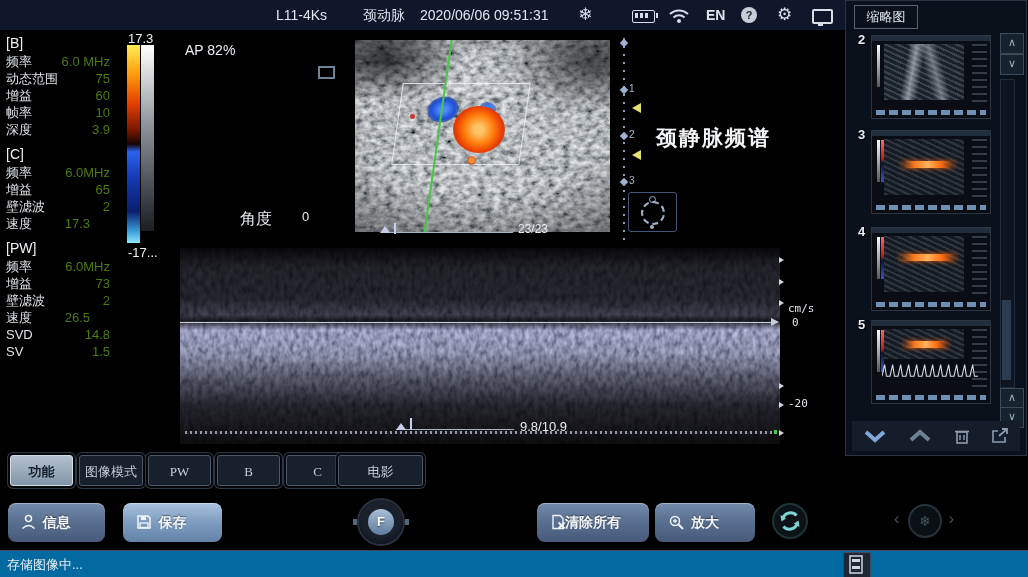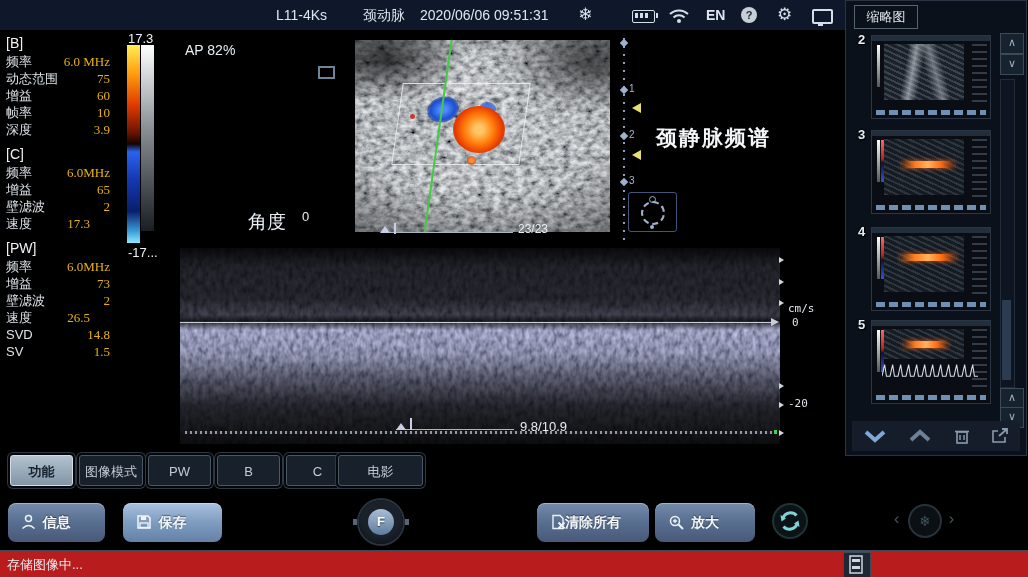--- a/index.html
+++ b/index.html
@@ -17,21 +17,21 @@
     background:repeating-linear-gradient(90deg,#d6dee8 0 3px,transparent 3px 5px);}
   .helpbtn{position:absolute;left:741px;top:7px;width:16px;height:16px;border-radius:50%;background:#c7ced6;
     color:#1c2530;font-size:11px;font-weight:bold;text-align:center;line-height:16px;}
   .monitor{position:absolute;left:812px;top:9px;width:17px;height:11px;border:2px solid #d6dee8;border-radius:2px;}
   .monitor:after{content:"";position:absolute;left:4px;bottom:-4px;width:5px;height:2px;background:#d6dee8;}
 
   
   #params{position:absolute;left:6px;top:33px;width:104px;}
   .sect-title{font-size:14px;color:#eef2f6;height:20px;line-height:20px;}
   .prow{display:flex;justify-content:space-between;height:17px;line-height:17px;font-size:13px;color:#dde2e8;}
-  .prow .v{color:#eab308;font-family:Liberation Serif, serif;}
+  .prow .v{color:#4d7c0f;}
   .prow .v.mid{padding-right:20px;}
   .sect{margin-bottom:6px;}
 
   
   #cbar-wrap{position:absolute;left:127px;top:45px;width:28px;height:198px;}
   #cbar-color{position:absolute;left:0;top:0;width:13px;height:100%;
     background:linear-gradient(180deg,#ffee55 0%,#ffa010 14%,#e23c00 30%,#6e1402 44%,#140400 50%,
       #2a62f0 54%,#1438b0 68%,#0a1e6e 84%,#3a9cd8 94%,#8ceaff 100%);}
   #cbar-gray{position:absolute;left:14px;top:0;width:13px;height:94%;
     background:linear-gradient(180deg,#ffffff 0%,#8a8f96 45%,#1a1d22 100%);}
@@ -135,21 +135,21 @@
   .t-btnrow{position:absolute;left:4px;right:4px;bottom:3px;height:5px;
     background:repeating-linear-gradient(90deg,#6f8fb4 0 9px,transparent 9px 13px);}
   #vscroll{position:absolute;left:154px;top:78px;width:13px;height:307px;background:#0e1520;border:1px solid #212d3c;}
   #vscroll .vthumb{position:absolute;left:1px;top:220px;width:9px;height:80px;background:#2c3c50;}
   #panel-toolbar{position:absolute;left:6px;top:420px;width:168px;height:30px;background:#141d29;
     display:flex;align-items:center;justify-content:space-around;}
 
   
   .tab{position:absolute;top:455px;height:31px;background:#18202c;border:1px solid #4a5766;border-radius:3px;
     box-shadow:0 0 0 2px #05070a,0 0 0 3px #2e3845;color:#c3ccd6;font-size:13px;text-align:center;line-height:31px;
-    box-sizing:border-box;}
+    box-sizing:border-box;font-family:Liberation Serif, serif;}
   .tab.active{background:linear-gradient(#b3c1ce,#8195a8);color:#15202c;font-weight:bold;border-color:#d2dce6;}
 
   
   .btn{position:absolute;top:503px;height:39px;border-radius:8px;
     background:linear-gradient(180deg,#748cab 0%,#5a7191 45%,#48597a 100%);
     box-shadow:inset 0 1px 0 rgba(255,255,255,.35),0 2px 3px rgba(0,0,0,.7);
     color:#f2f6fa;font-size:14px;font-weight:bold;text-align:center;line-height:39px;
     text-shadow:0 -1px 1px rgba(0,0,0,.5);box-sizing:border-box;}
   .btn.light{background:linear-gradient(180deg,#a9c2de 0%,#7e9cbf 50%,#6482a8 100%);}
   .btn .bicon{position:absolute;left:13px;top:11px;}
@@ -161,21 +161,21 @@
     text-align:center;line-height:26px;text-shadow:0 1px 1px rgba(0,0,0,.6);}
   #fknob .notch{position:absolute;top:19px;width:4px;height:6px;background:#55657a;}
   #refresh{position:absolute;left:774px;top:505px;width:32px;height:32px;border-radius:50%;
     background:#0c1316;box-shadow:0 0 0 2px #1e3537;}
   #freeze-knob{position:absolute;left:894px;top:500px;width:60px;height:42px;color:#46565f;}
   #freeze-knob .ring{position:absolute;left:14px;top:4px;width:30px;height:30px;border-radius:50%;
     border:2px solid #27333b;background:#0b1014;text-align:center;line-height:30px;font-size:14px;color:#41555e;}
   #freeze-knob .chev{position:absolute;top:10px;font-size:16px;}
 
   
-  #statusbar{position:absolute;left:0;top:550px;width:1028px;height:27px;background:#b91c1c;border-top:1px solid #3c4a5a;box-sizing:border-box;}
+  #statusbar{position:absolute;left:0;top:550px;width:1028px;height:27px;background:#0369a1;border-top:1px solid #3c4a5a;box-sizing:border-box;}
   #status-text{position:absolute;left:7px;top:5px;font-size:13px;color:#e8edf2;}
   #film-btn{position:absolute;left:843px;top:1px;width:26px;height:25px;background:#1e2834;border:1px solid #3c4a5c;border-radius:2px;}
 </style>
 </head>
 <body>
 
 <div id="screen">
 
   <div id="topbar">
     <span class="tb-text" style="left:276px">L11-4Ks</span>
@@ -292,21 +292,21 @@
     <div class="b-shade"></div>
     <div id="roi-box"></div>
     <div class="blob-blue"></div>
     <div class="blob-blue2"></div>
     <div class="blob-orange"></div>
     <div class="blob-orange2"></div>
     <div class="dot-red"></div>
     <div id="pw-line"></div>
   </div>
 
-  <span class="img-label" style="left:248px;top:209px;font-size:19px">角度</span>
+  <span class="img-label" style="left:240px;top:209px;font-size:16px">角度</span>
   <span class="img-label" style="left:302px;top:209px;font-size:13px">0</span>
 
   <div class="slider-line" style="left:385px;top:232px;width:128px"></div>
   <div class="slider-tri" style="left:380px;top:226px"></div>
   <div class="slider-tick" style="left:394px;top:223px;height:11px"></div>
   <span class="img-label" style="left:518px;top:222px;font-size:12px">23/23</span>
 
   <div id="depth-scale">
     <div id="depth-dots"></div>
     <div class="d-diamond" style="top:2px"></div>

